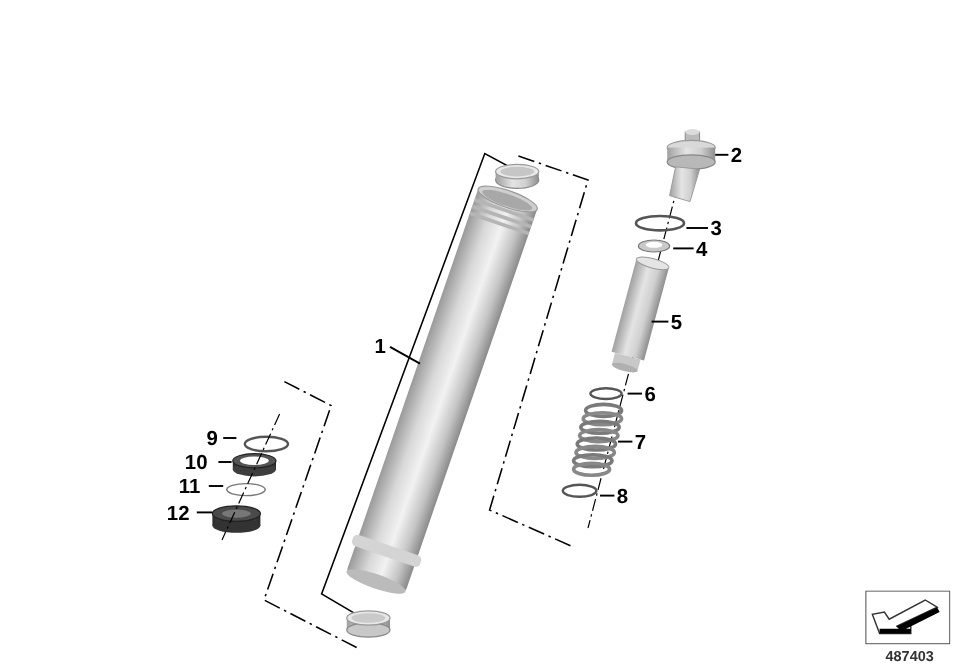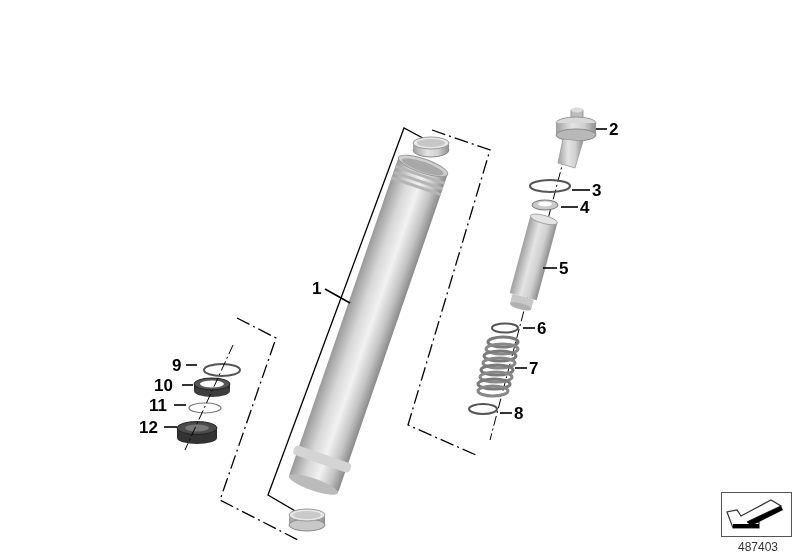--- a/index.html
+++ b/index.html
@@ -3,21 +3,21 @@
 <meta charset="utf-8">
 <style>
   html, body { margin:0; padding:0; background:#ffffff; }
   body { width:800px; height:560px; position:relative; overflow:hidden; font-family:"Liberation Sans", sans-serif; }
   #diagram { position:absolute; left:0; top:0; width:800px; height:560px; }
   .callout { font-family:"Liberation Sans", sans-serif; font-weight:bold; font-size:17px; fill:#000; }
   .leader { stroke:#000; stroke-width:1.6; fill:none; }
   .dashframe { stroke:#000; stroke-width:1.3; fill:none; stroke-dasharray:14 4 2 4; }
   .solidframe { stroke:#000; stroke-width:1.3; fill:none; }
   .axis { stroke:#000; stroke-width:1; fill:none; stroke-dasharray:10 3 2 3; }
-  .diag-id { position:absolute; left:738px; top:540px; font-size:12px; color:#333; font-family:"Liberation Sans", sans-serif; }
+  .diag-id { position:absolute; left:738px; top:540px; font-size:12px; color:#333; font-family:"Liberation Sans", sans-serif;font-weight:bold; }
   .nav-box { position:absolute; left:721px; top:492px; width:71px; height:45px; }
 </style>
 </head>
 <body>
 
 <svg id="diagram" viewBox="0 0 800 560" xmlns="http://www.w3.org/2000/svg">
   <defs>
     <linearGradient id="tubeGrad" x1="0" y1="0" x2="1" y2="0">
       <stop offset="0" stop-color="#9a9a9a"></stop>
       <stop offset="0.3" stop-color="#d8d8d8"></stop>

